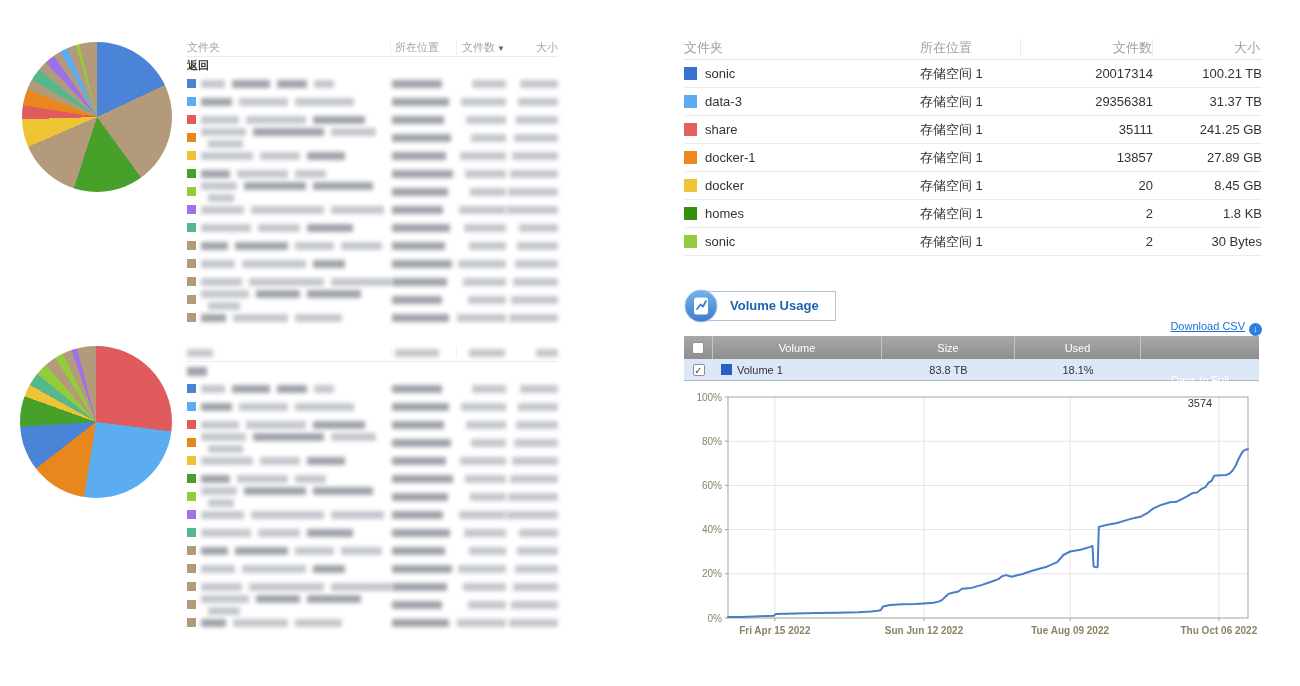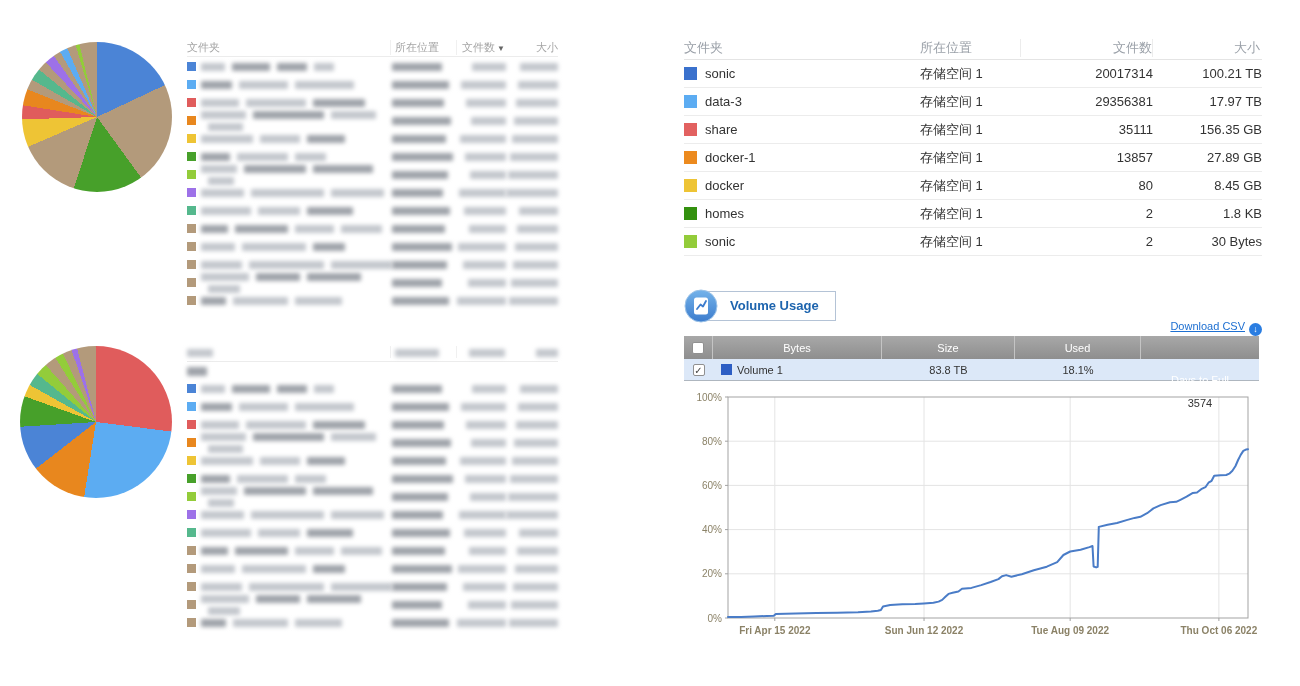--- a/index.html
+++ b/index.html
@@ -81,20 +81,21 @@
   <div class="pie" id="pie-top" style="background: conic-gradient(rgb(75, 132, 214) 0%, rgb(75, 132, 214) 18%, rgb(179, 154, 123) 18%, rgb(179, 154, 123) 40%, rgb(71, 160, 42) 40%, rgb(71, 160, 42) 55%, rgb(179, 154, 123) 55%, rgb(179, 154, 123) 68.5%, rgb(238, 196, 53) 68.5%, rgb(238, 196, 53) 74.5%, rgb(224, 92, 92) 74.5%, rgb(224, 92, 92) 77.5%, rgb(232, 135, 30) 77.5%, rgb(232, 135, 30) 81%, rgb(179, 154, 123) 81%, rgb(179, 154, 123) 83.3%, rgb(85, 184, 141) 83.3%, rgb(85, 184, 141) 85.9%, rgb(179, 154, 123) 85.9%, rgb(179, 154, 123) 88%, rgb(157, 113, 232) 88%, rgb(157, 113, 232) 90.2%, rgb(179, 154, 123) 90.2%, rgb(179, 154, 123) 91.8%, rgb(92, 172, 242) 91.8%, rgb(92, 172, 242) 93.5%, rgb(179, 154, 123) 93.5%, rgb(179, 154, 123) 95.4%, rgb(147, 204, 58) 95.4%, rgb(147, 204, 58) 96.2%, rgb(179, 154, 123) 96.2%, rgb(179, 154, 123) 100%);"></div>
   <div class="pie" id="pie-bottom" style="background: conic-gradient(rgb(224, 92, 92) 0%, rgb(224, 92, 92) 27%, rgb(92, 172, 242) 27%, rgb(92, 172, 242) 52.5%, rgb(232, 135, 30) 52.5%, rgb(232, 135, 30) 64.5%, rgb(75, 132, 214) 64.5%, rgb(75, 132, 214) 74%, rgb(71, 160, 42) 74%, rgb(71, 160, 42) 80.5%, rgb(238, 196, 53) 80.5%, rgb(238, 196, 53) 83.1%, rgb(85, 184, 141) 83.1%, rgb(85, 184, 141) 85.9%, rgb(147, 204, 58) 85.9%, rgb(147, 204, 58) 88.5%, rgb(179, 154, 123) 88.5%, rgb(179, 154, 123) 91%, rgb(147, 204, 58) 91%, rgb(147, 204, 58) 92.8%, rgb(179, 154, 123) 92.8%, rgb(179, 154, 123) 94.8%, rgb(157, 113, 232) 94.8%, rgb(157, 113, 232) 96%, rgb(179, 154, 123) 96%, rgb(179, 154, 123) 100%);"></div>
 
   <div class="ltable" id="ltable-top">
     <div class="lt-header">
       <span class="lt-col-name">文件夹</span>
       <span class="lt-col-loc">所在位置</span>
       <span class="lt-col-cnt"><span>文件数</span><span class="sort-arrow">▼</span></span>
       <span class="lt-col-size">大小</span>
     </div>
+    <div class="lt-back">返回</div>
     <div>
         <div class="lt-row">
           <span class="sw" style="background: rgb(75, 132, 214);"></span>
           <span class="lt-col-name" style="width: 194px;"><span class="blur" style="width: 24px;"></span><span class="blur dark" style="width: 38px;"></span><span class="blur dark" style="width: 30px;"></span><span class="blur" style="width: 20px;"></span></span>
           <span class="lt-col-loc"><span class="blur dark" style="width: 50px;"></span></span>
           <span class="lt-col-cnt"><span class="blur" style="width: 34px;"></span></span>
           <span class="lt-col-size"><span class="blur" style="width: 38px;"></span></span>
         </div>
         <div class="lt-row">
           <span class="sw" style="background: rgb(92, 172, 242);"></span>
@@ -319,47 +320,47 @@
           <span class="rt-col-cnt">20017314</span>
           <span class="rt-col-size">100.21 TB</span>
         </div>
         <div class="rt-row">
           <span class="rt-col-name">
             <span class="sw sw13" style="background:#5cacf2"></span>
             <span>data-3</span>
           </span>
           <span class="rt-col-loc">存储空间 1</span>
           <span class="rt-col-cnt">29356381</span>
-          <span class="rt-col-size">17.97 TB</span>
+          <span class="rt-col-size">31.37 TB</span>
         </div>
         <div class="rt-row">
           <span class="rt-col-name">
             <span class="sw sw13" style="background:#e26160"></span>
             <span>share</span>
           </span>
           <span class="rt-col-loc">存储空间 1</span>
           <span class="rt-col-cnt">35111</span>
-          <span class="rt-col-size">156.35 GB</span>
+          <span class="rt-col-size">241.25 GB</span>
         </div>
         <div class="rt-row">
           <span class="rt-col-name">
             <span class="sw sw13" style="background:#ec8a1e"></span>
             <span>docker-1</span>
           </span>
           <span class="rt-col-loc">存储空间 1</span>
           <span class="rt-col-cnt">13857</span>
           <span class="rt-col-size">27.89 GB</span>
         </div>
         <div class="rt-row">
           <span class="rt-col-name">
             <span class="sw sw13" style="background:#eec435"></span>
             <span>docker</span>
           </span>
           <span class="rt-col-loc">存储空间 1</span>
-          <span class="rt-col-cnt">80</span>
+          <span class="rt-col-cnt">20</span>
           <span class="rt-col-size">8.45 GB</span>
         </div>
         <div class="rt-row">
           <span class="rt-col-name">
             <span class="sw sw13" style="background:#33910f"></span>
             <span>homes</span>
           </span>
           <span class="rt-col-loc">存储空间 1</span>
           <span class="rt-col-cnt">2</span>
           <span class="rt-col-size">1.8 KB</span>
@@ -394,21 +395,21 @@
 
   <div class="csv-link">
     <span>Download CSV</span><span class="csv-ico">↓</span>
   </div>
 
   <div class="vtable">
     <div class="vt-header">
       <div class="c-cb">
           <span class="cb"></span>
         </div>
-      <div class="c-vol">Bytes</div>
+      <div class="c-vol">Volume</div>
       <div class="c-size">Size</div>
       <div class="c-used">Used</div>
       <div class="c-days">Days to Full</div>
     </div>
     <div id="vt-body">
         <div class="vt-row">
           <div class="c-cb">
             <span class="cb">✓</span>
           </div>
           <div class="c-vol">

